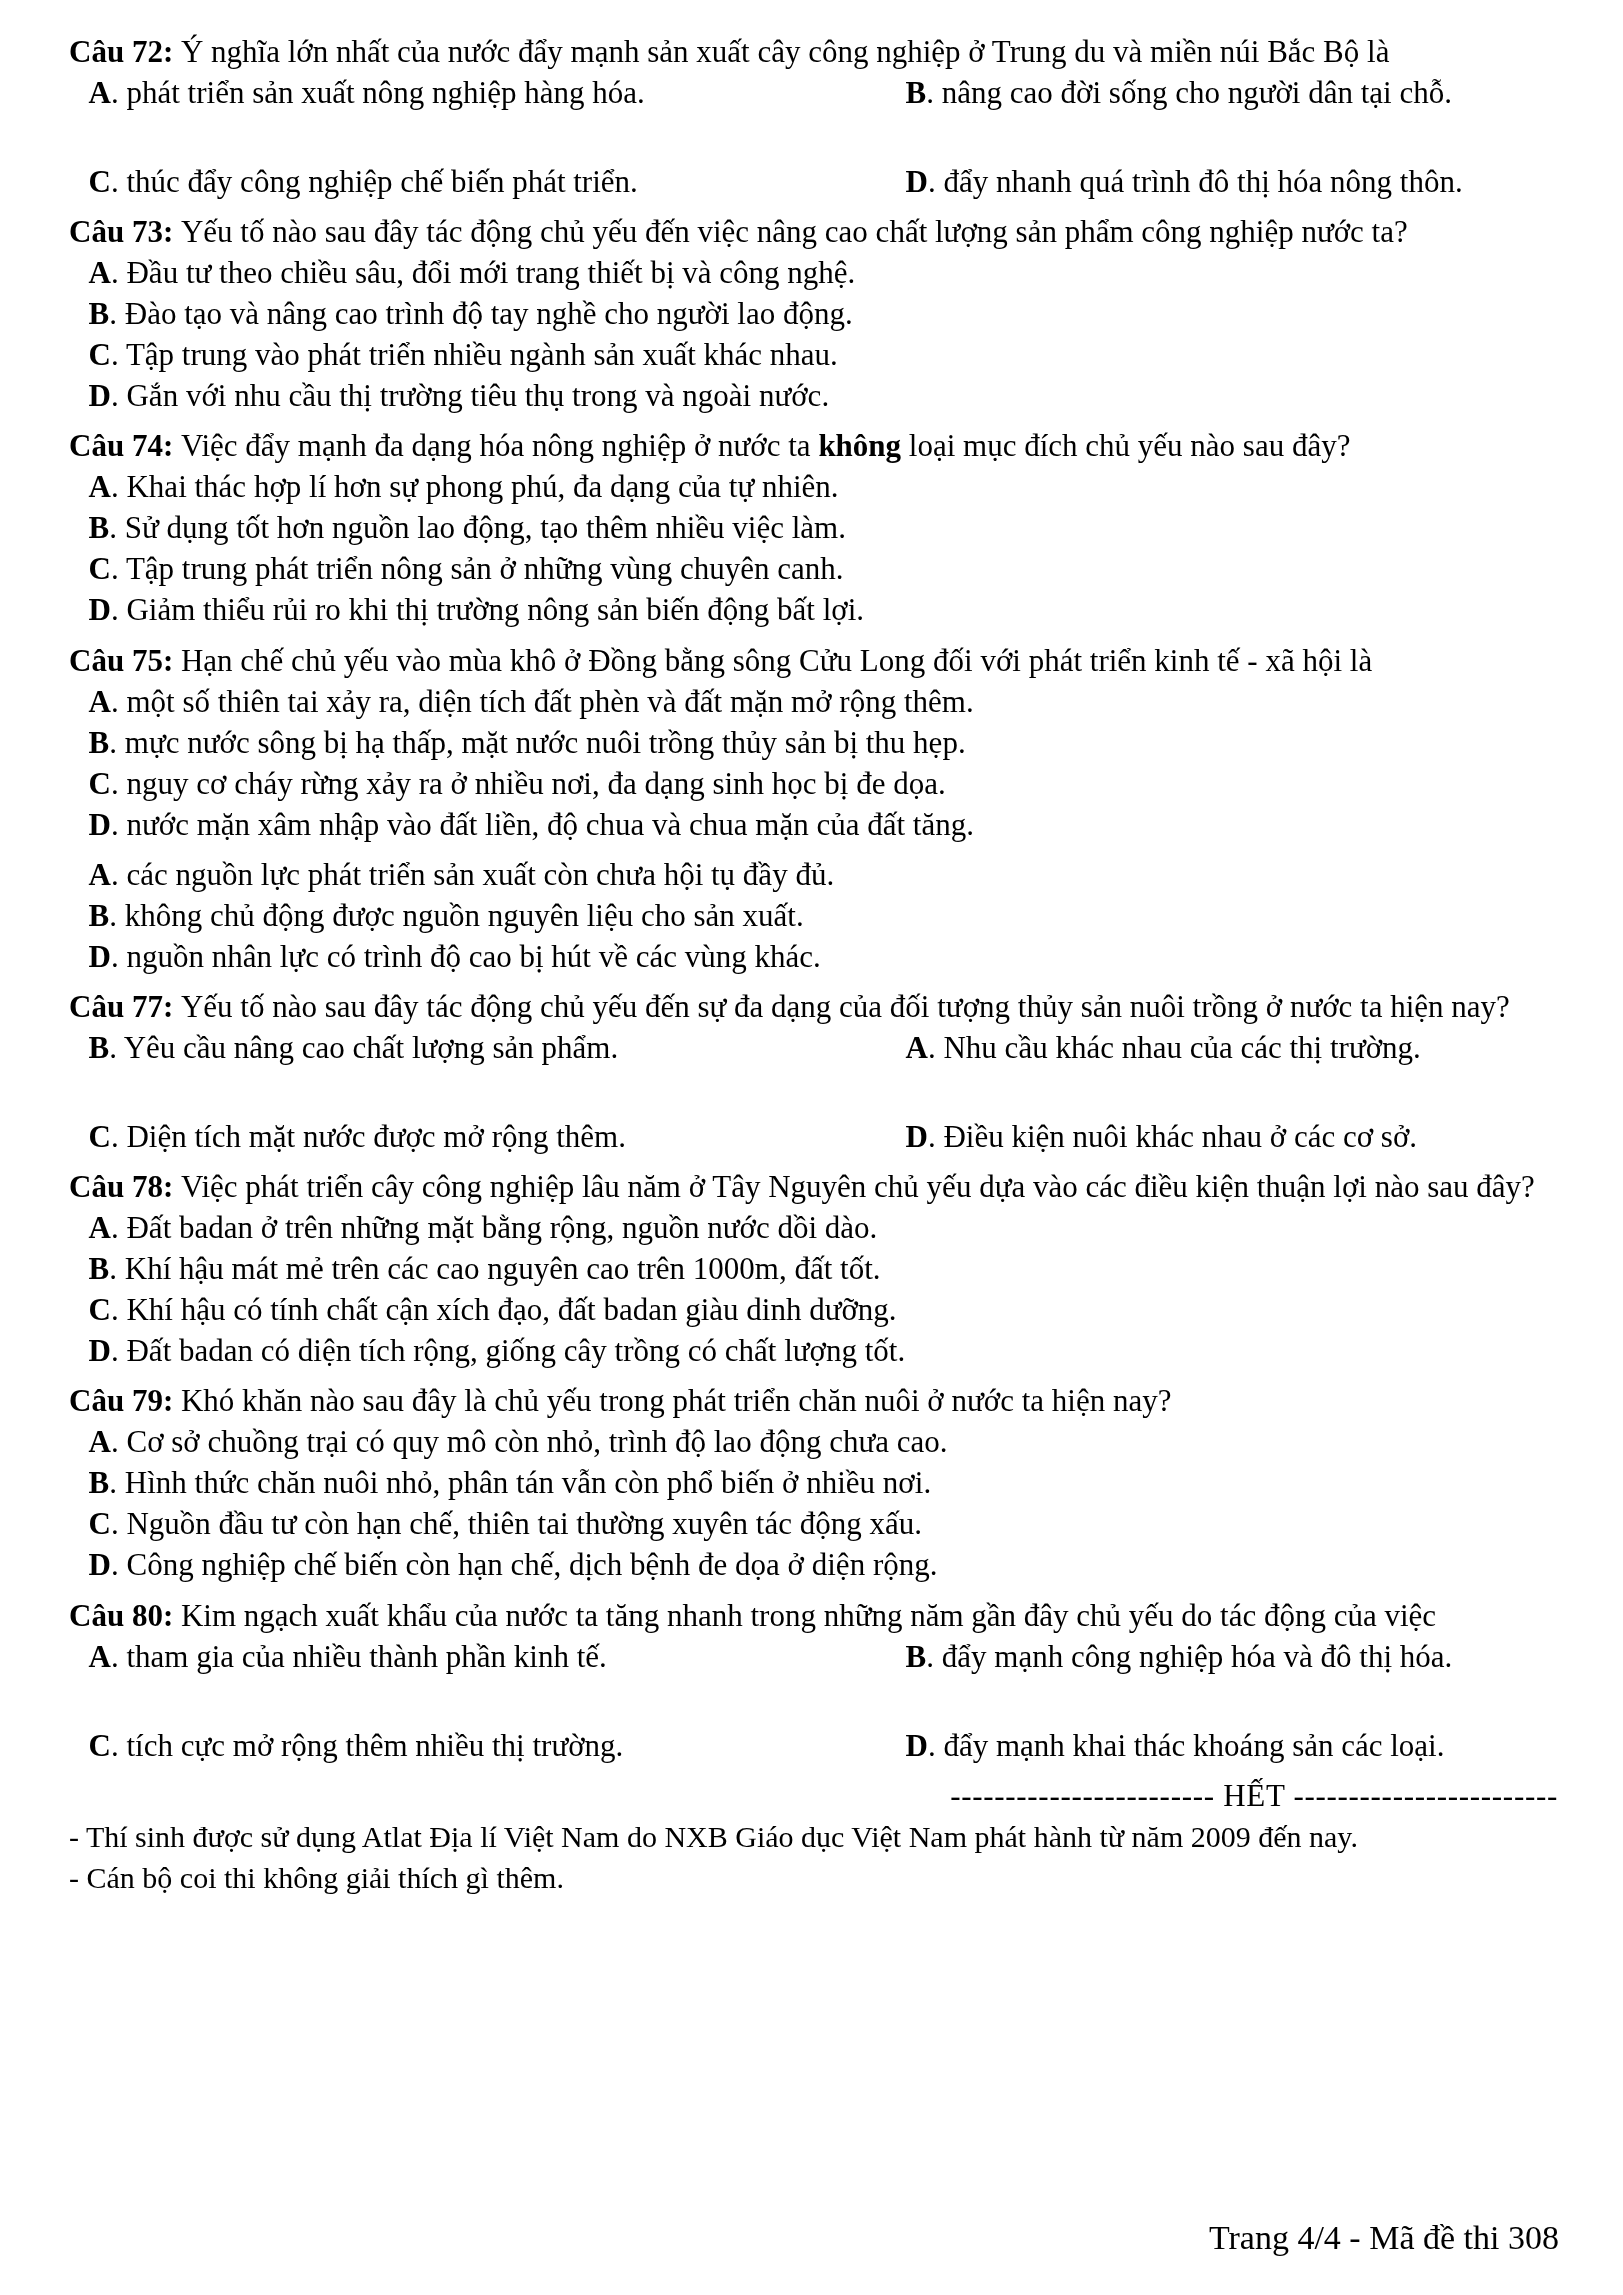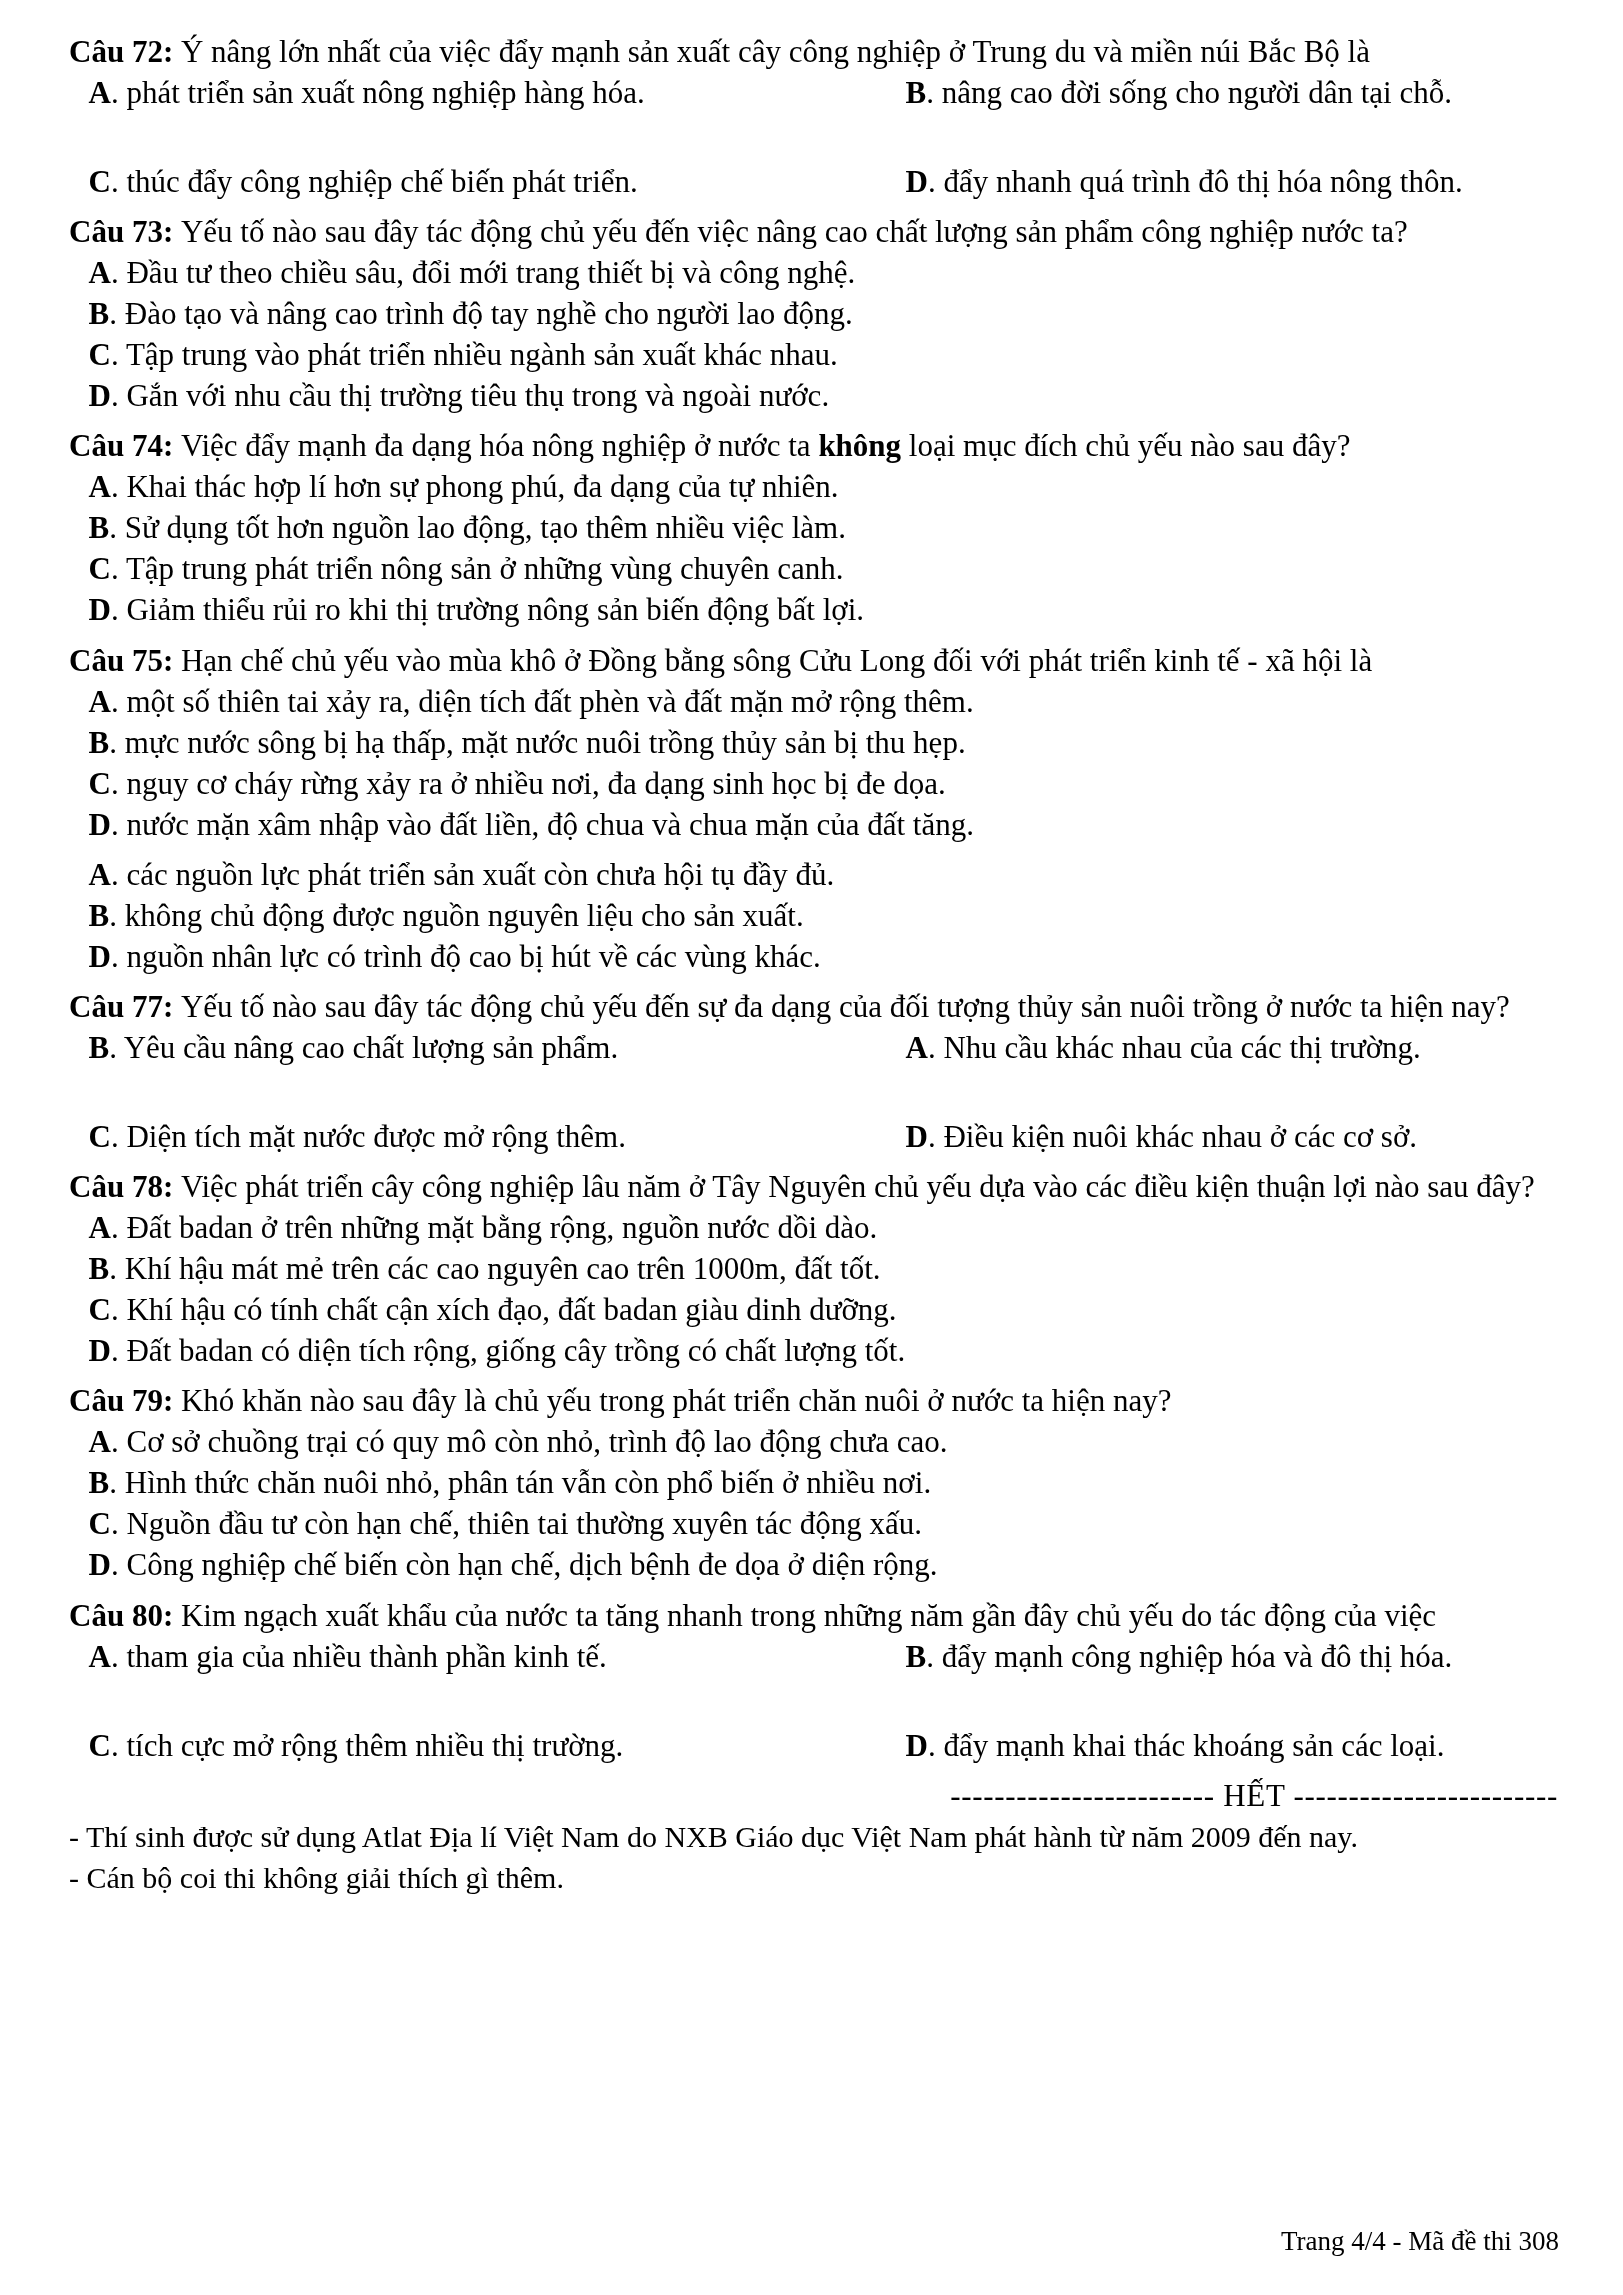--- a/index.html
+++ b/index.html
@@ -50,32 +50,32 @@
   }
   .foot-note {
     font-size: 30px;
     line-height: 41px;
     text-align: left;
   }
   .page-footer {
     position: absolute;
     right: 64px;
     bottom: 38px;
-    font-size: 27px;
+    font-size: 34px;
     white-space: nowrap;
   }
 </style>
 </head>
 <body>
 
 <div class="page">
 
   <div>
   <div class="question">
-    <div class="stem"><b>Câu 72: </b><span>Ý nâng lớn nhất của việc đẩy mạnh sản xuất cây công nghiệp ở Trung du và miền núi Bắc Bộ là</span></div>
+    <div class="stem"><b>Câu 72: </b><span>Ý nghĩa lớn nhất của nước đẩy mạnh sản xuất cây công nghiệp ở Trung du và miền núi Bắc Bộ là</span></div>
     <div class="opts-two">
           <div class="opt"><b>A</b>. phát triển sản xuất nông nghiệp hàng hóa.</div>
           <div class="opt"><b>B</b>. nâng cao đời sống cho người dân tại chỗ.</div>
           <div class="opt"><b>C</b>. thúc đẩy công nghiệp chế biến phát triển.</div>
           <div class="opt"><b>D</b>. đẩy nhanh quá trình đô thị hóa nông thôn.</div>
         </div>
   </div>
 
   <div class="question">
     <div class="stem"><b>Câu 73: </b><span>Yếu tố nào sau đây tác động chủ yếu đến việc nâng cao chất lượng sản phẩm công nghiệp nước ta?</span></div>

